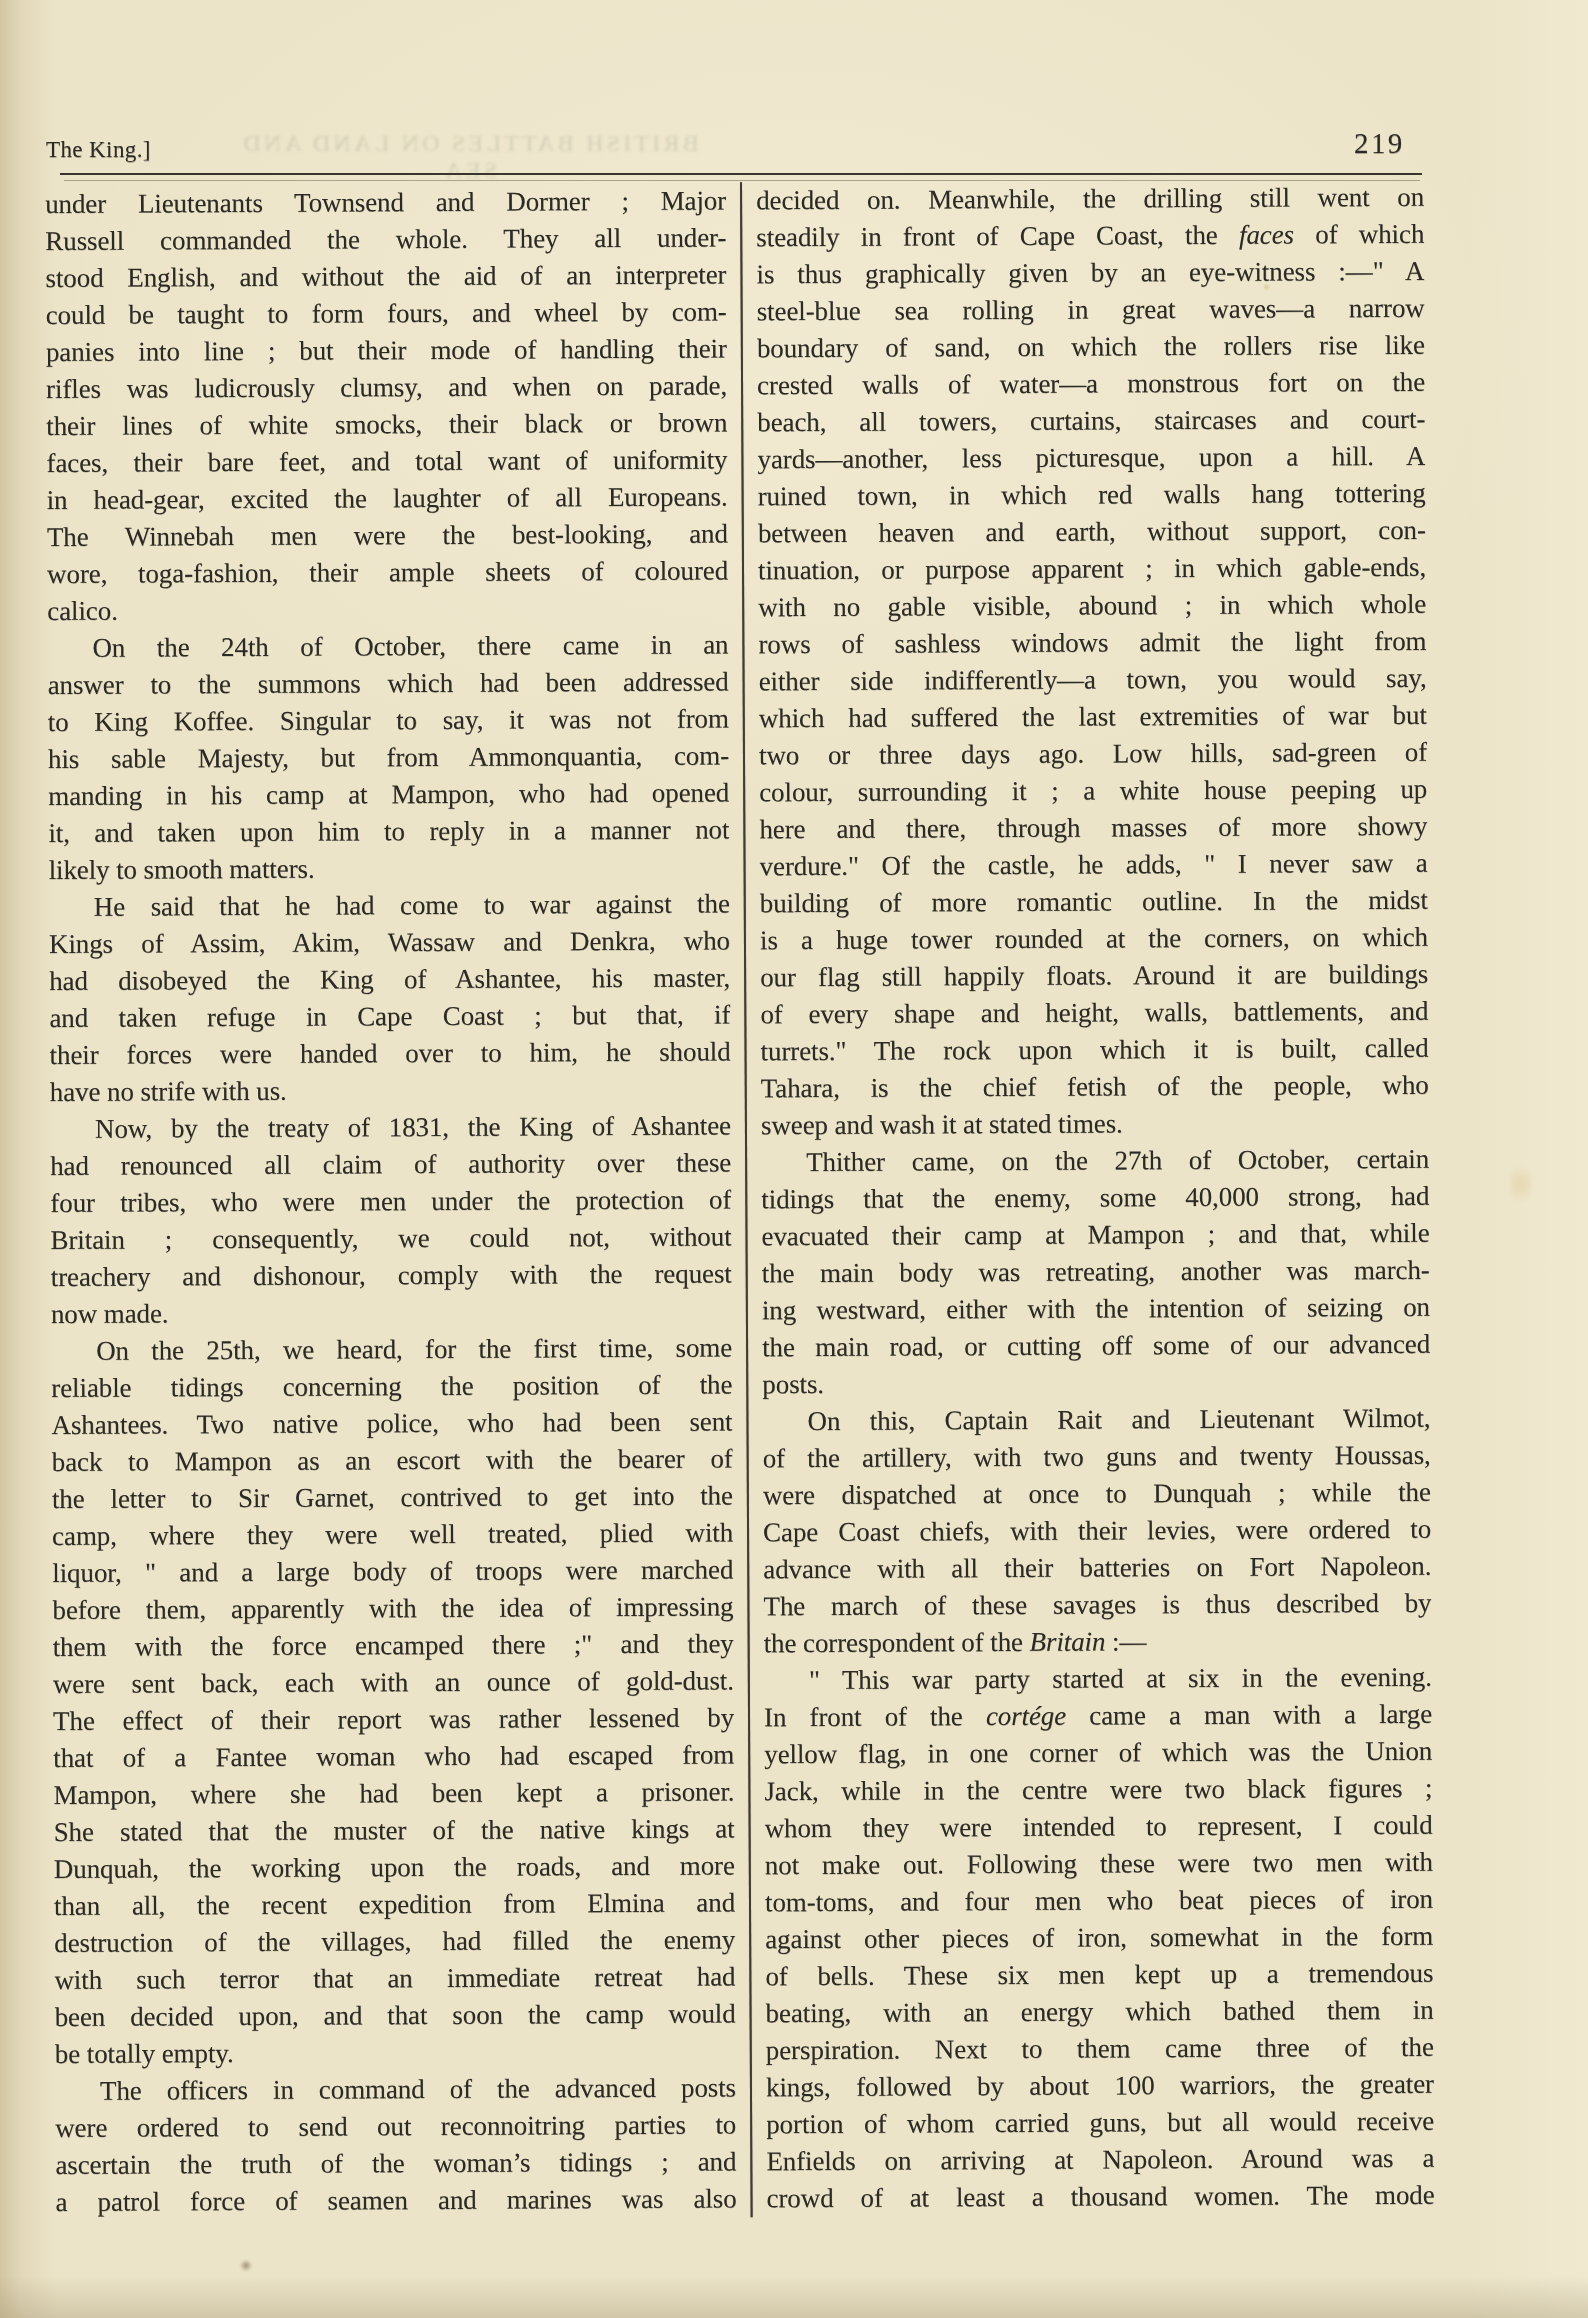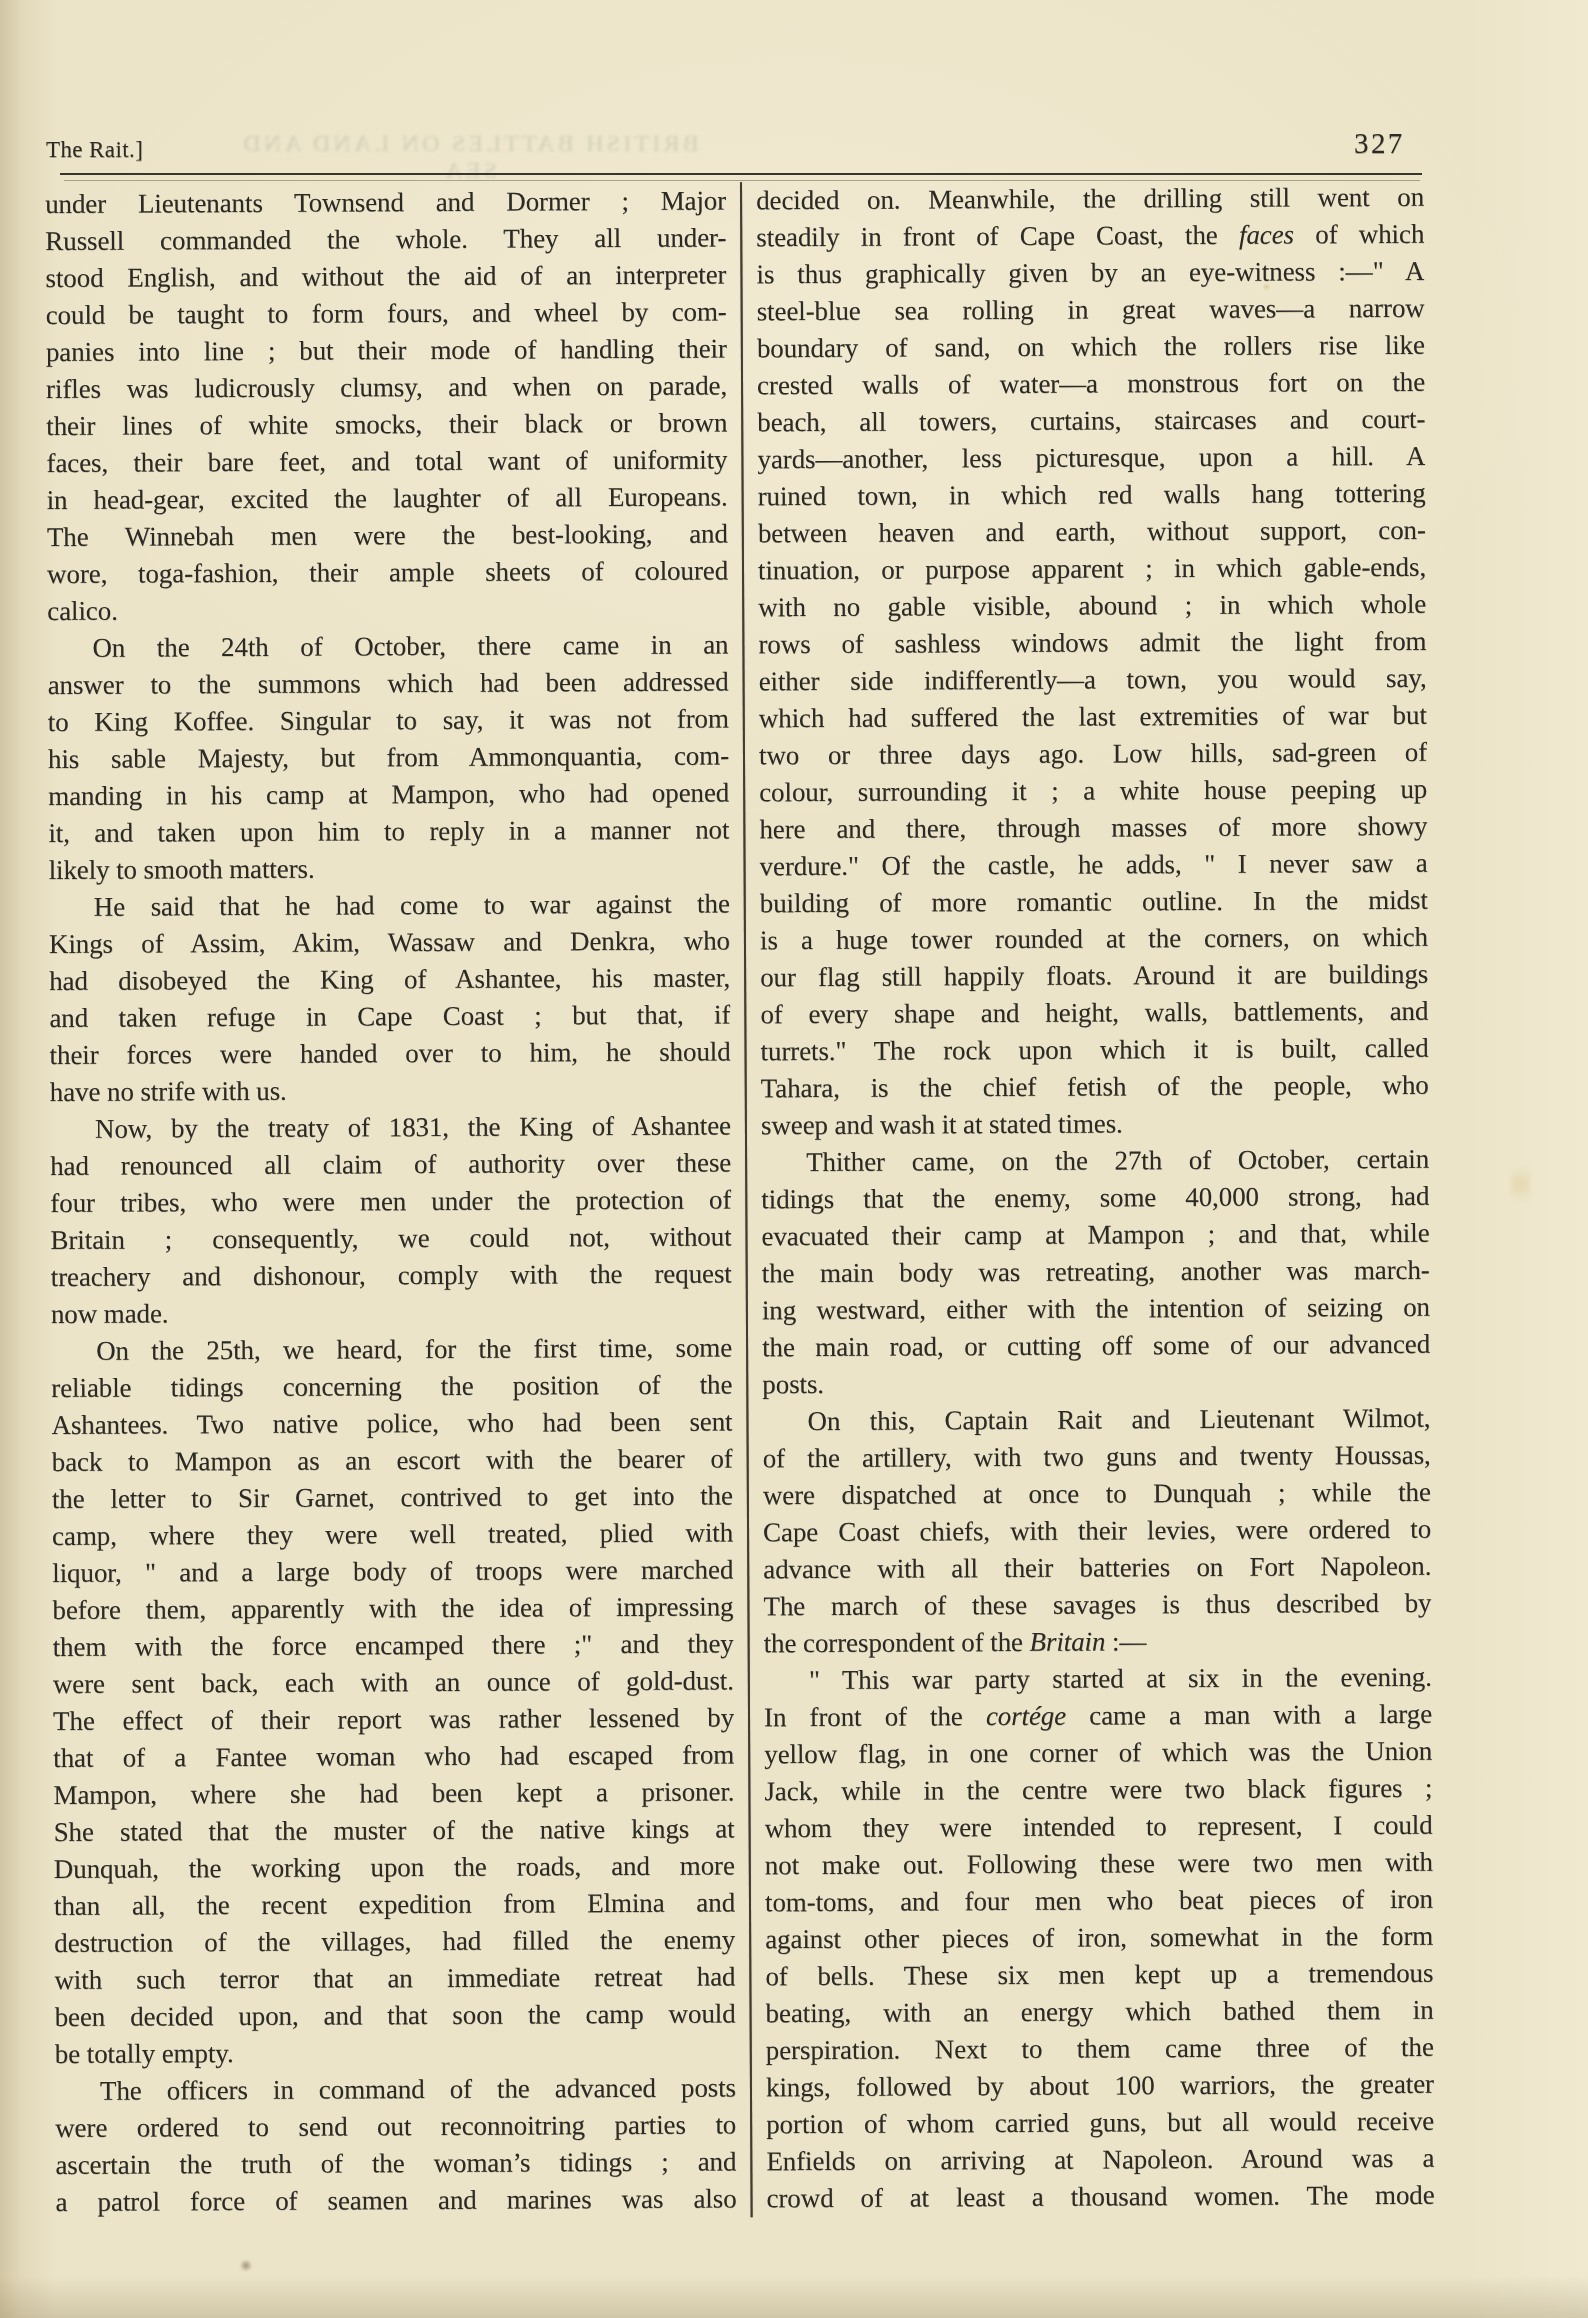--- a/index.html
+++ b/index.html
@@ -79,22 +79,22 @@
     background:radial-gradient(circle, rgba(210,180,100,0.28), rgba(210,180,100,0) 70%);
     border-radius:50%; filter:blur(1.6px);
   }
 </style>
 </head>
 <body>
 
 <div class="page">
   <div class="ghost-title">BRITISH BATTLES ON LAND AND SEA</div>
 
-  <div class="header-left">The Rait.]</div>
-  <div class="page-number">327</div>
+  <div class="header-left">The King.]</div>
+  <div class="page-number">219</div>
 
   <div class="rule-1"></div>
   <div class="rule-2"></div>
 
   <div class="columns">
     <div class="col-left">
         <div class="line">under Lieutenants Townsend and Dormer ; Major</div>
         <div class="line">Russell commanded the whole.  They all under-</div>
         <div class="line">stood English, and without the aid of an interpreter</div>
         <div class="line">could be taught to form fours, and wheel by com-</div>

